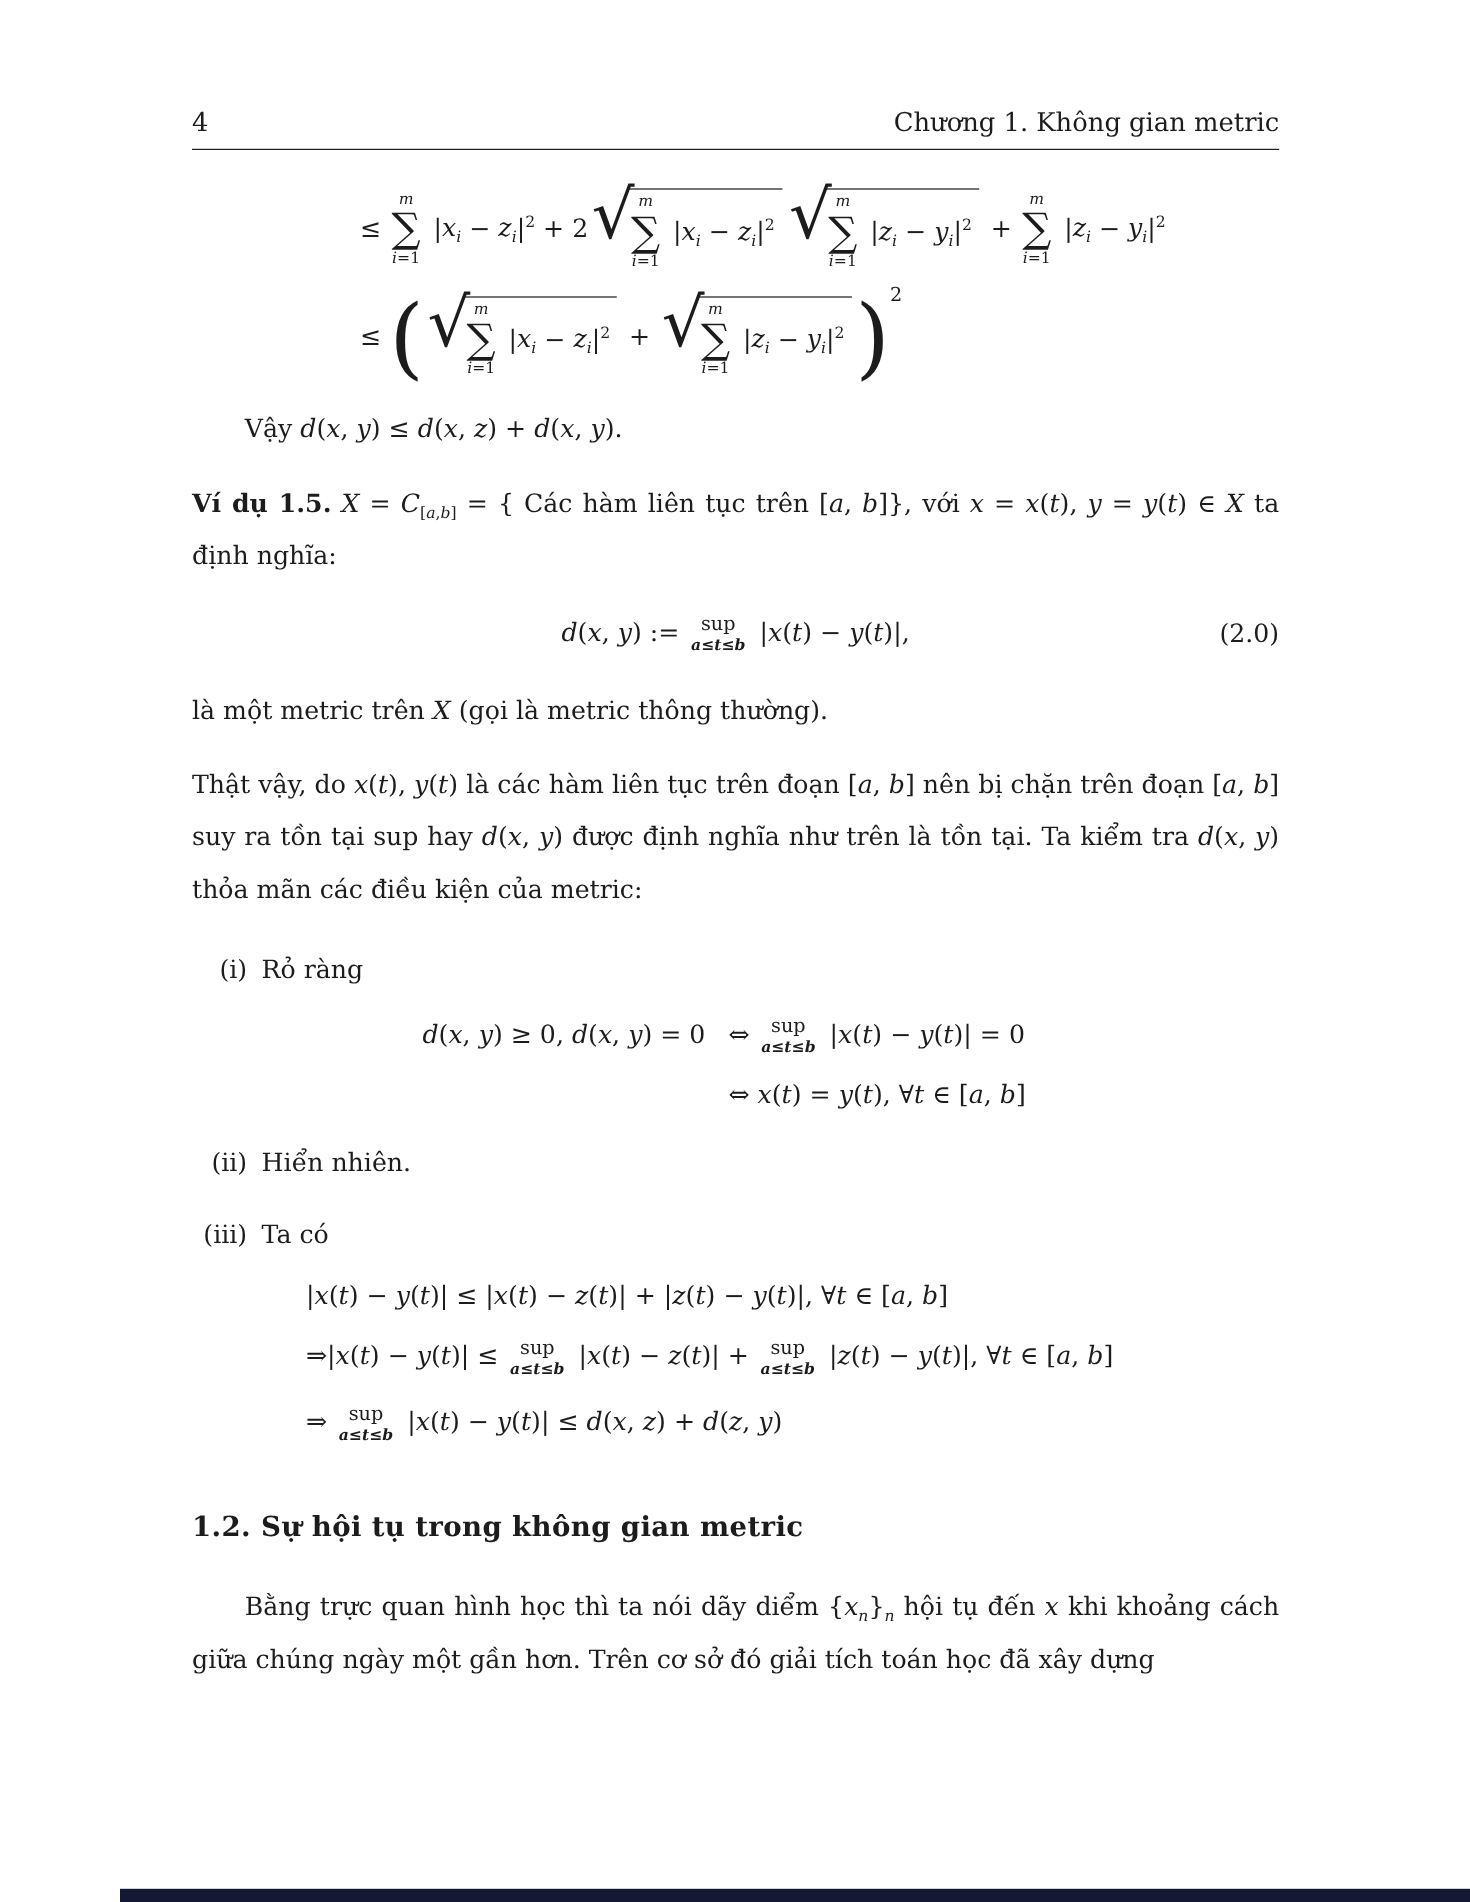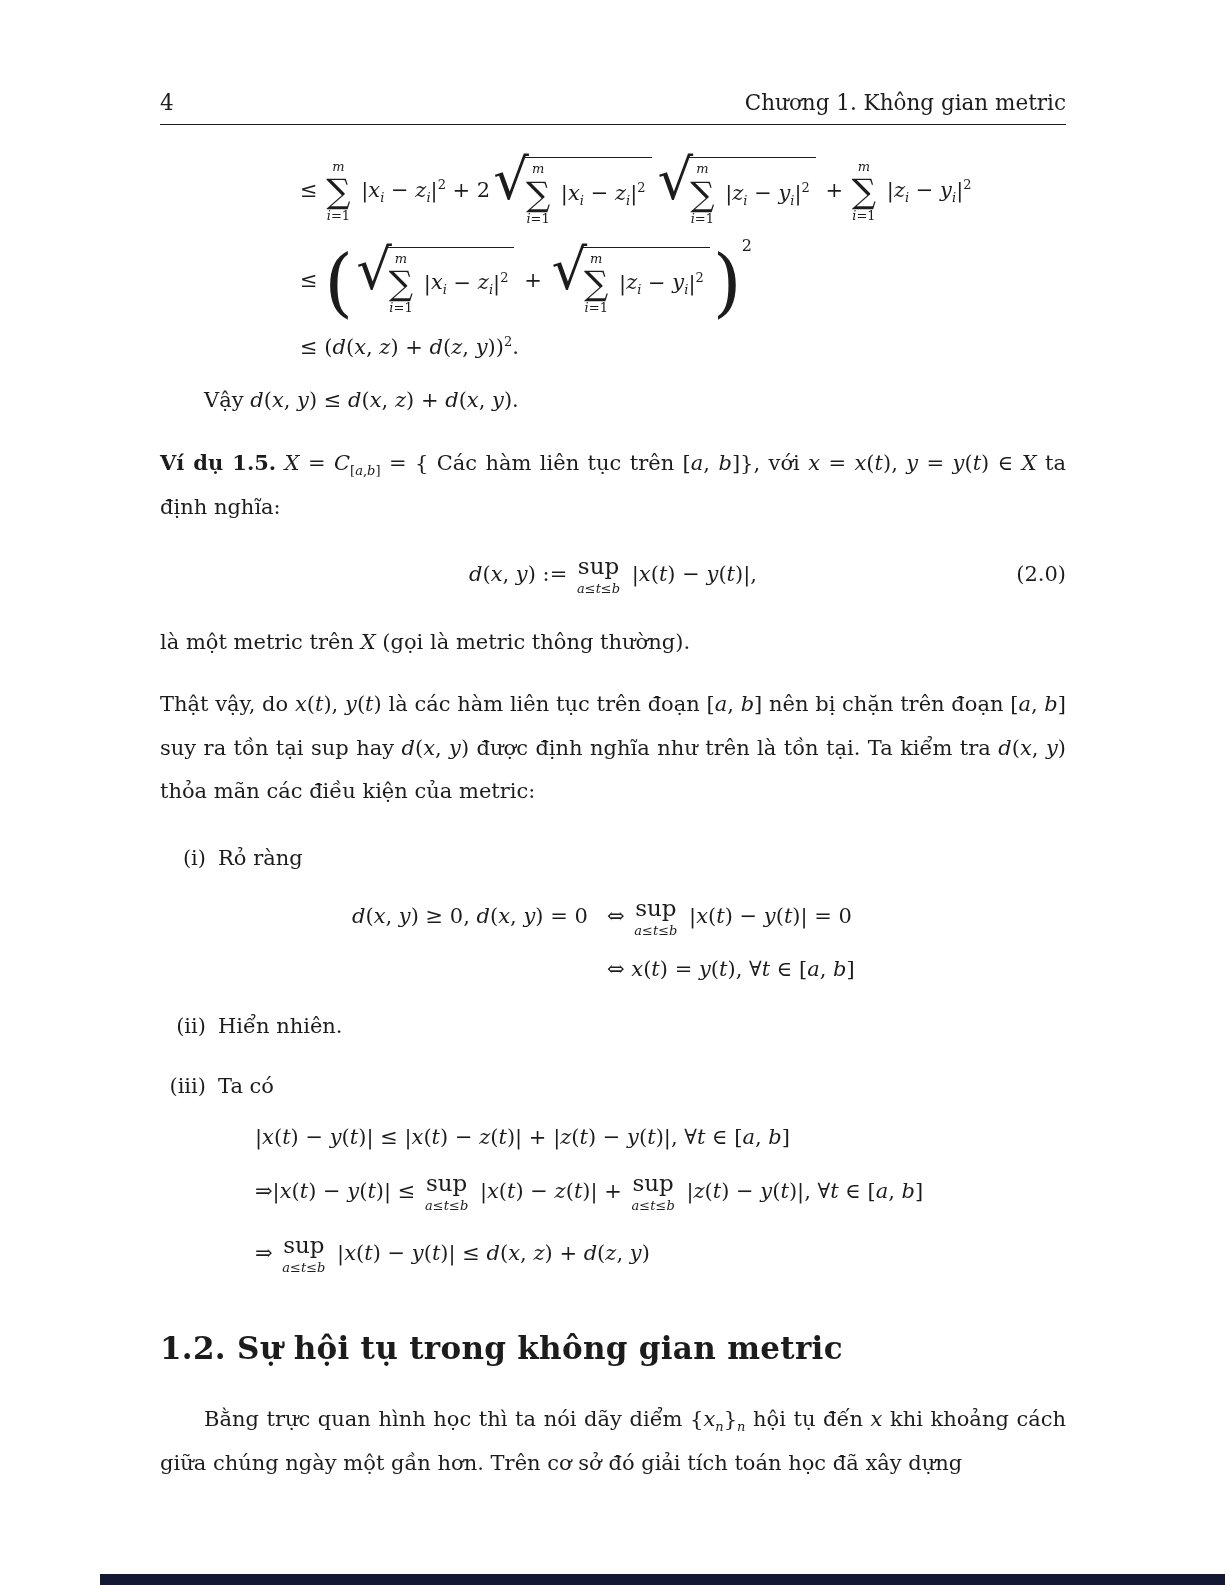--- a/index.html
+++ b/index.html
@@ -24,22 +24,22 @@
 
   .sum { display: inline-flex; flex-direction: column; align-items: center; vertical-align: middle; line-height: 1; margin: 0 4px 0 2px; }
   .sum .lim { font-size: 13px; line-height: 1.15; }
   .sum .sigma { font-size: 34px; line-height: 1.02; }
 
   .sqrt { display: inline-flex; align-items: flex-start; vertical-align: middle; margin: 0 3px; }
   .sqrt .rad { font-size: 56px; line-height: 1; transform: translateY(-5px); }
   .sqrt .radicand { border-top: 1.7px solid #1c1c1c; padding: 4px 6px 0 1px; margin-left: -6px; display: inline-block; }
 
   .supop { display: inline-flex; flex-direction: column; align-items: center; vertical-align: middle; line-height: 1; margin: 0 5px 0 3px; }
-  .supop .op { font-size: 23px; line-height: 1; text-align: right; }
-  .supop .slim { font-size: 13px; line-height: 1; margin-top: 4px; }
+  .supop .op { font-size: 16px; line-height: 1; text-align: right; }
+  .supop .slim { font-size: 13px; line-height: 1; margin-top: 4px; font-weight: bold; }
 
   .bigp { font-size: 74px; line-height: 0; vertical-align: middle; }
   .bigexp { font-size: 16px; position: relative; top: -36px; }
 
   .eqblock { margin: 32px 0 18px 140px; white-space: nowrap; }
   .eqblock .eqline { margin: 20px 0; line-height: 1.1; }
 
   .par { margin: 18px 0; line-height: 2.08; text-align: justify; }
   .par.indent { text-indent: 44px; }
 
@@ -51,21 +51,21 @@
   .item .item-label { flex: none; width: 46px; text-align: right; margin-right: 12px; }
 
   .alignblock { margin: 24px 0 30px 192px; }
   .alignblock .arow { margin: 20px 0; line-height: 1.2; white-space: nowrap; }
   .alignblock .acell-l { display: inline-block; min-width: 255px; }
 
   .chainblock { margin: 24px 0 30px 95px; }
   .chainblock .chain-line { margin: 22px 0; line-height: 1.2; white-space: nowrap; }
   .chainblock .chain-line.first { }
 
-  .section-title { font-size: 31px; font-weight: bold; margin: 56px 0 32px 0; letter-spacing: 0.3px; }
+  .section-title { font-size: 23px; font-weight: bold; margin: 56px 0 32px 0; letter-spacing: 0.3px; }
 
   .footer-bar { position: absolute; left: 100px; right: 0; bottom: 0; height: 11px; background: #141833; }
 </style>
 </head>
 <body>
 
 <div class="content">
 
   <div class="header">
     <span>4</span>
@@ -105,21 +105,20 @@
               <span class="lim"><i>i</i>=1</span>
             </span> |<i>x<sub>i</sub></i> − <i>z<sub>i</sub></i>|<sup>2</sup></span>
         </span> + <span class="sqrt">
           <span class="rad">√</span>
           <span class="radicand"><span class="sum">
               <span class="lim"><i>m</i></span>
               <span class="sigma">∑</span>
               <span class="lim"><i>i</i>=1</span>
             </span> |<i>z<sub>i</sub></i> − <i>y<sub>i</sub></i>|<sup>2</sup></span>
         </span><span class="bigp">)</span><span class="bigexp">2</span></div>
-    <div class="eqline">≤ (<i>d</i>(<i>x</i>, <i>z</i>) + <i>d</i>(<i>z</i>, <i>y</i>))<sup>2</sup>.</div>
   </div>
 
   <p class="par indent">Vậy <i>d</i>(<i>x</i>, <i>y</i>) ≤ <i>d</i>(<i>x</i>, <i>z</i>) + <i>d</i>(<i>x</i>, <i>y</i>).</p>
 
   <p class="par"><b>Ví dụ 1.5.</b> <i>X</i> = <i>C</i><sub>[<i>a</i>,<i>b</i>]</sub> = { Các hàm liên tục trên [<i>a</i>, <i>b</i>]}, với <i>x</i> = <i>x</i>(<i>t</i>), <i>y</i> = <i>y</i>(<i>t</i>) ∈ <i>X</i> ta định nghĩa:</p>
 
   <div class="eqnum-row">
     <div class="eq-center"><i>d</i>(<i>x</i>, <i>y</i>) := <span class="supop">
           <span class="op">sup</span>
           <span class="slim"><i>a</i>≤<i>t</i>≤<i>b</i></span>

